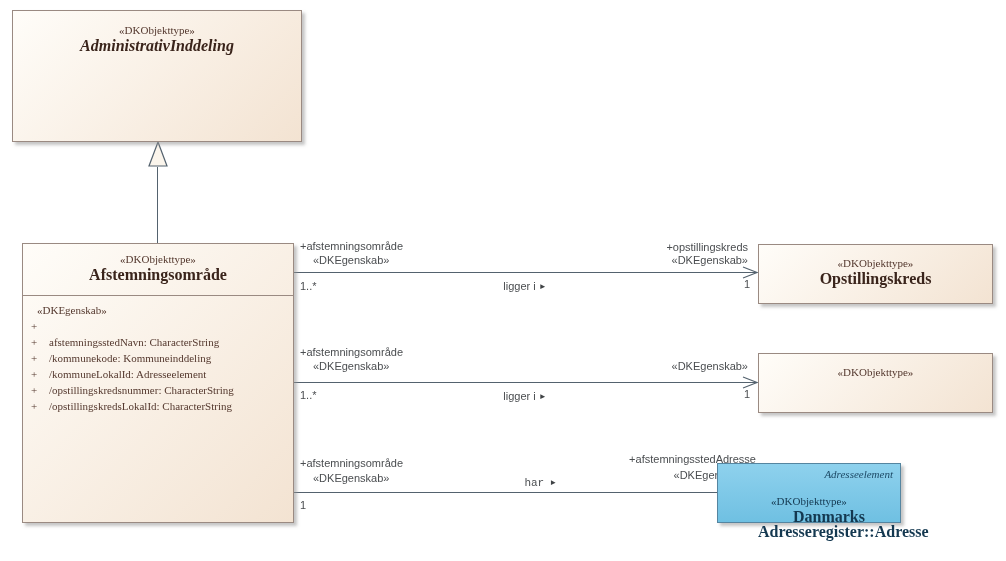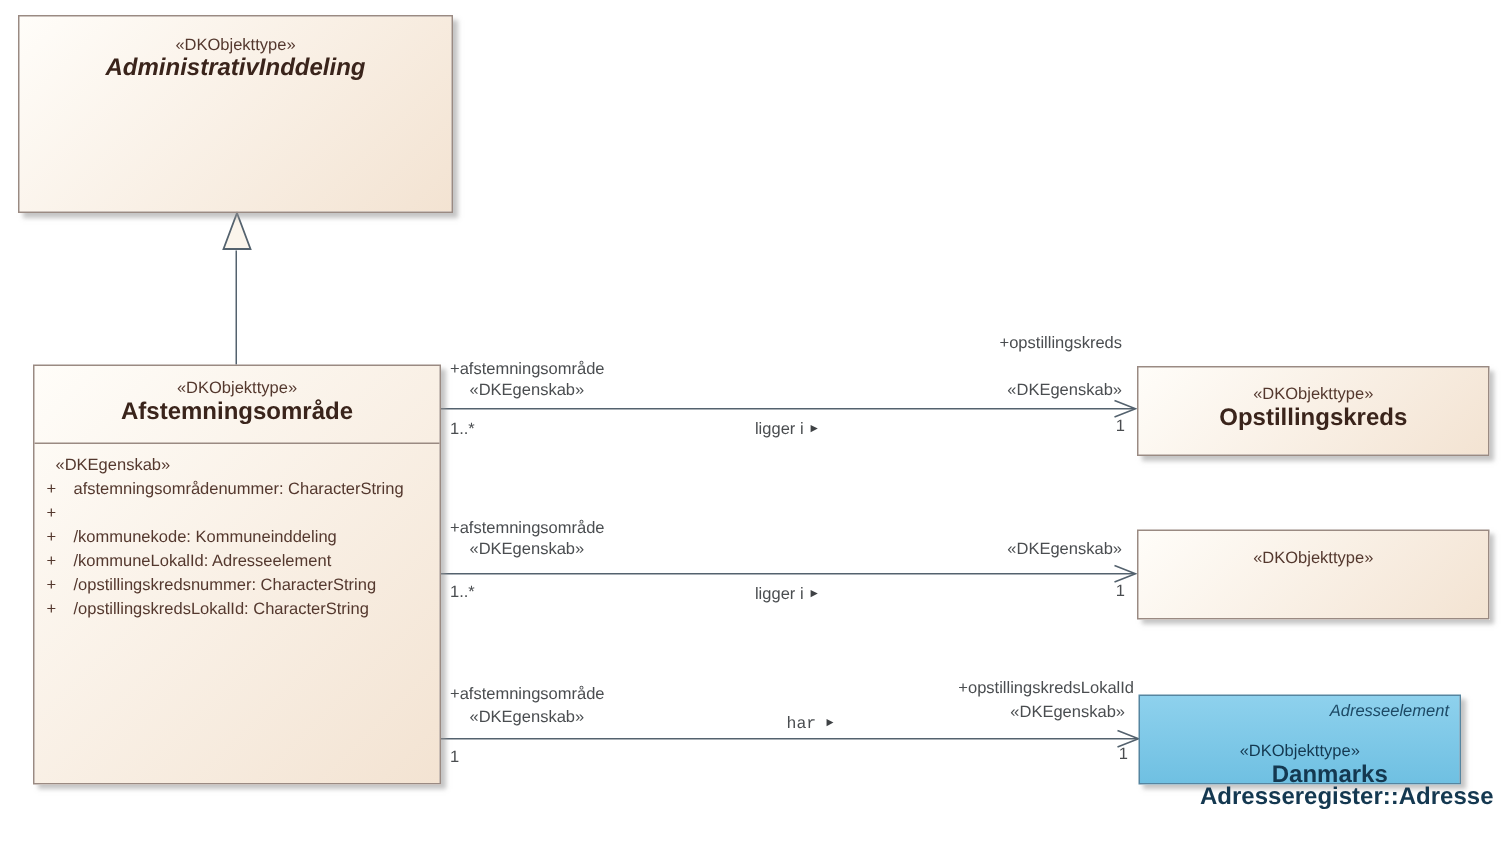--- a/index.html
+++ b/index.html
@@ -13,20 +13,21 @@
     position:relative;width:1006px;height:561px;background:#ffffff;overflow:hidden;
     font-family:"Liberation Sans",sans-serif;
   }
   .cls{
     position:absolute;
     background:linear-gradient(135deg,var(--class-fill-light) 0%,var(--class-fill-dark) 100%);
     border:1px solid var(--class-border);
     box-shadow:3px 3px 3px rgba(150,150,150,0.55);
     color:var(--class-text);
     box-sizing:border-box;
+    font-family:Liberation Serif, serif;
   }
   .cls-header{text-align:center;}
   .stereo{font-size:11px;line-height:15px;}
   .cls-name{font-size:16px;line-height:15px;font-weight:bold;color:var(--class-name-text);}
   .italic{font-style:italic;}
   .attrs{border-top:1px solid var(--class-border);padding:7px 6px 0 8px;font-size:11px;}
   .attr-stereo{padding-left:6px;line-height:15px;}
   .attr-row{display:flex;line-height:16px;white-space:nowrap;}
   .attr-vis{width:18px;flex:0 0 18px;}
   .blue{
@@ -58,21 +59,21 @@
   <svg class="arrow" style="left:742px;top:266px;" width="16" height="13">
     <path d="M1,1 L15,6.5 L1,12" fill="none" stroke="#54626e" stroke-width="1.1"></path>
   </svg>
   <div class="lbl" style="left:300px;top:239px;">+afstemningsområde</div>
   <div class="lbl" style="left:313px;top:253px;">«DKEgenskab»</div>
   <div class="lbl" style="left:300px;top:279px;">1..*</div>
   <div class="lbl ctr" style="left:480px;top:279px;width:90px;">
     <span>ligger i</span>
     <span class="dirmark">►</span>
   </div>
-  <div class="lbl r" style="left:558px;top:222px;width:190px;">+opstillingskreds</div>
+  <div class="lbl r" style="left:558px;top:240px;width:190px;">+opstillingskreds</div>
   <div class="lbl r" style="left:558px;top:253px;width:190px;">«DKEgenskab»</div>
   <div class="lbl r" style="left:700px;top:277px;width:50px;">1</div>
 
   <div class="line h" style="left:294px;top:382px;width:462px;"></div>
   <svg class="arrow" style="left:742px;top:376px;" width="16" height="13">
     <path d="M1,1 L15,6.5 L1,12" fill="none" stroke="#54626e" stroke-width="1.1"></path>
   </svg>
   <div class="lbl" style="left:300px;top:345px;">+afstemningsområde</div>
   <div class="lbl" style="left:313px;top:359px;">«DKEgenskab»</div>
   <div class="lbl" style="left:300px;top:388px;">1..*</div>
@@ -87,44 +88,44 @@
   <svg class="arrow" style="left:744px;top:486px;" width="16" height="13">
     <path d="M1,1 L15,6.5 L1,12" fill="none" stroke="#54626e" stroke-width="1.1"></path>
   </svg>
   <div class="lbl" style="left:300px;top:456px;">+afstemningsområde</div>
   <div class="lbl" style="left:313px;top:471px;">«DKEgenskab»</div>
   <div class="lbl" style="left:300px;top:498px;">1</div>
   <div class="lbl ctr" style="left:500px;top:476px;width:80px;font-family:Liberation Mono, monospace;">
     <span>har</span>
     <span class="dirmark">►</span>
   </div>
-  <div class="lbl r" style="left:560px;top:452px;width:196px;">+opstillingskredsLokalId</div>
+  <div class="lbl r" style="left:560px;top:452px;width:196px;">+afstemningsstedAdresse</div>
   <div class="lbl r" style="left:560px;top:468px;width:190px;">«DKEgenskab»</div>
   <div class="lbl r" style="left:702px;top:496px;width:50px;">1</div>
 
   <div class="cls" style="left:12px;top:10px;width:290px;height:132px;">
     <div class="cls-header" style="padding-top:12px;">
       <div class="stereo">«DKObjekttype»</div>
       <div class="cls-name italic">AdministrativInddeling</div>
     </div>
   </div>
 
   <div class="cls" style="left:22px;top:243px;width:272px;height:280px;">
     <div class="cls-header" style="padding-top:8px;height:43px;">
       <div class="stereo">«DKObjekttype»</div>
       <div class="cls-name">Afstemningsområde</div>
     </div>
     <div class="attrs">
       <div class="attr-stereo">«DKEgenskab»</div>
       <div class="attr-row">
         <span class="attr-vis">+</span>
-        <span>afstemningsområdenummer: CharacterString</span>
       </div>
       <div class="attr-row">
         <span class="attr-vis">+</span>
+        <span>afstemningsstedNavn: CharacterString</span>
       </div>
       <div class="attr-row">
         <span class="attr-vis">+</span>
         <span>/kommunekode: Kommuneinddeling</span>
       </div>
       <div class="attr-row">
         <span class="attr-vis">+</span>
         <span>/kommuneLokalId: Adresseelement</span>
       </div>
       <div class="attr-row">
@@ -144,21 +145,21 @@
       <div class="cls-name">Opstillingskreds</div>
     </div>
   </div>
 
   <div class="cls" style="left:758px;top:353px;width:235px;height:60px;">
     <div class="cls-header" style="padding-top:11px;">
       <div class="stereo">«DKObjekttype»</div>
     </div>
   </div>
 
-  <div class="cls blue" style="left:759px;top:463px;width:215px;height:60px;">
+  <div class="cls blue" style="left:717px;top:463px;width:184px;height:60px;">
     <div class="corner-label">Adresseelement</div>
     <div class="cls-header" style="padding-top:30px;">
       <div class="stereo">«DKObjekttype»</div>
       <div class="cls-name" style="color:var(--adresse-text);margin-left:40px;">Danmarks Adresseregister::Adresse</div>
     </div>
   </div>
 
 </div>
 
 </body></html>

